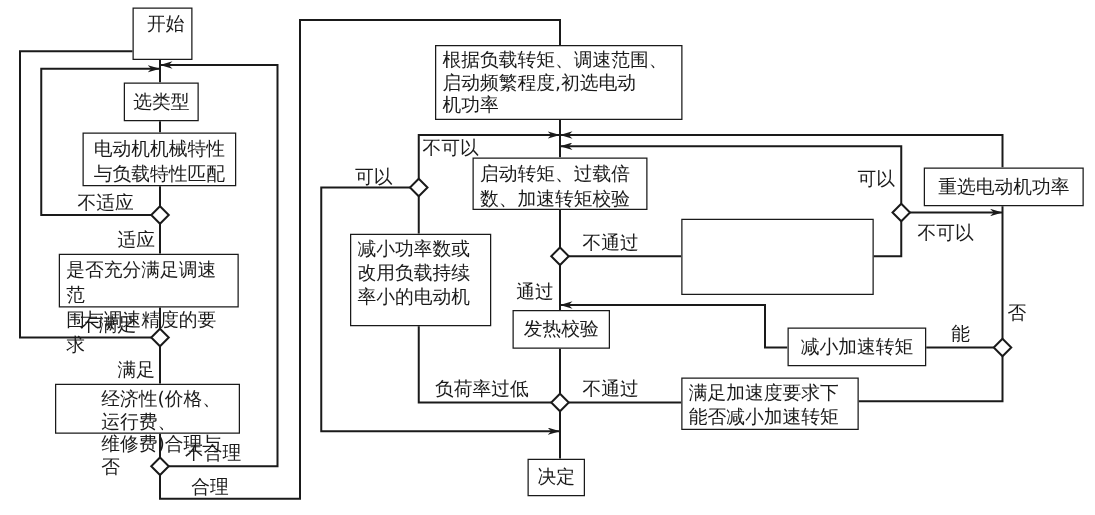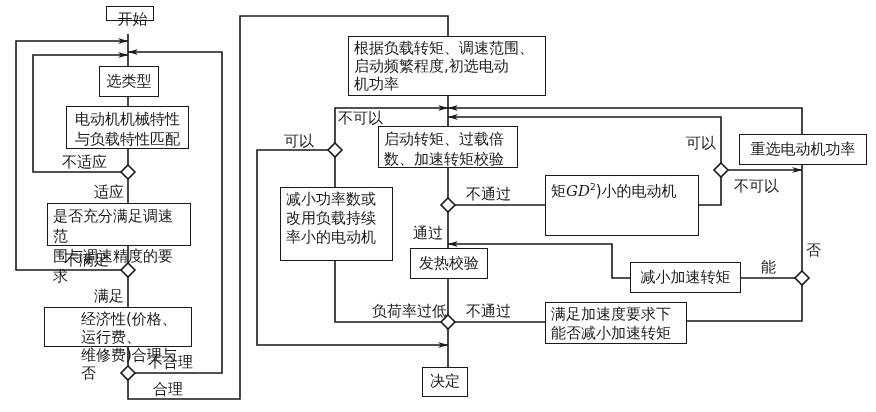--- a/index.html
+++ b/index.html
@@ -77,55 +77,54 @@
     <polygon points="128,263 135,270 128,277 121,270"></polygon>
     <polygon points="128,366 135,373 128,380 121,373"></polygon>
     <polygon points="335,143 342,150 335,157 328,150"></polygon>
     <polygon points="448,198 455,205 448,212 441,205"></polygon>
     <polygon points="448,315 455,322 448,329 441,322"></polygon>
     <polygon points="721,163 728,170 721,177 714,170"></polygon>
     <polygon points="802,271 809,278 802,285 795,278"></polygon>
   </g>
 </svg>
 
-<div class="box c" style="left:106px;top:6px;width:48px;height:15px;padding-left:10px;">开始</div>
+<div class="box c" style="left:106px;top:6px;width:48px;height:42px;padding-left:10px;">开始</div>
 <div class="box c" style="left:99px;top:66px;width:60px;height:31px;line-height:24px;">选类型</div>
 <div class="box c" style="left:66px;top:106px;width:123px;height:43px;">电动机机械特性
 与负载特性匹配</div>
 <div class="box" style="left:47px;top:203px;width:144px;height:43px;">是否充分满足调速范
 围与调速精度的要求</div>
 <div class="box" style="left:44px;top:307px;width:148px;height:40px;line-height:18px;padding-left:36px;">经济性(价格、运行费、
 维修费)合理与否</div>
 
 <div class="box" style="left:348px;top:36px;width:198px;height:60px;line-height:18px;">根据负载转矩、调速范围、
 启动频繁程度,初选电动
 机功率</div>
 <div class="box" style="left:378px;top:126px;width:140px;height:42px;">启动转矩、过载倍
 数、加速转矩校验</div>
 <div class="box" style="left:280px;top:187px;width:113px;height:74px;line-height:19px;">减小功率数或
 改用负载持续
 率小的电动机</div>
 <div class="box" style="left:545px;top:175px;width:154px;height:61px;line-height:19px;white-space:normal;">
-  <div><span>矩</span><i class="it">GD</i><sup>2</sup><span>)小的电动机</span></div>
 </div>
 <div class="box c" style="left:739px;top:134px;width:128px;height:31px;line-height:24px;">重选电动机功率</div>
 <div class="box c" style="left:410px;top:248px;width:78px;height:31px;line-height:24px;">发热校验</div>
 <div class="box c" style="left:630px;top:262px;width:111px;height:31px;line-height:24px;">减小加速转矩</div>
 <div class="box" style="left:545px;top:302px;width:142px;height:42px;line-height:19px;">满足加速度要求下
 能否减小加速转矩</div>
 <div class="box c" style="left:422px;top:367px;width:46px;height:30px;line-height:23px;">决定</div>
 
 <div class="lbl" style="left:62px;top:153px;">不适应</div>
 <div class="lbl" style="left:94px;top:183px;">适应</div>
 <div class="lbl" style="left:64px;top:251px;">不满足</div>
 <div class="lbl" style="left:94px;top:287px;">满足</div>
 <div class="lbl" style="left:148px;top:353px;">不合理</div>
 <div class="lbl" style="left:153px;top:380px;">合理</div>
 <div class="lbl" style="left:338px;top:109px;">不可以</div>
 <div class="lbl" style="left:284px;top:132px;">可以</div>
 <div class="lbl" style="left:466px;top:185px;">不通过</div>
 <div class="lbl" style="left:413px;top:224px;">通过</div>
-<div class="lbl" style="left:348px;top:302px;margin-left:24px;">负荷率过低</div>
+<div class="lbl" style="left:348px;top:302px;">负荷率过低</div>
 <div class="lbl" style="left:466px;top:302px;">不通过</div>
 <div class="lbl" style="left:686px;top:134px;">可以</div>
 <div class="lbl" style="left:734px;top:177px;">不可以</div>
 <div class="lbl" style="left:761px;top:258px;">能</div>
 <div class="lbl" style="left:806px;top:241px;">否</div>
 
 </body></html>

